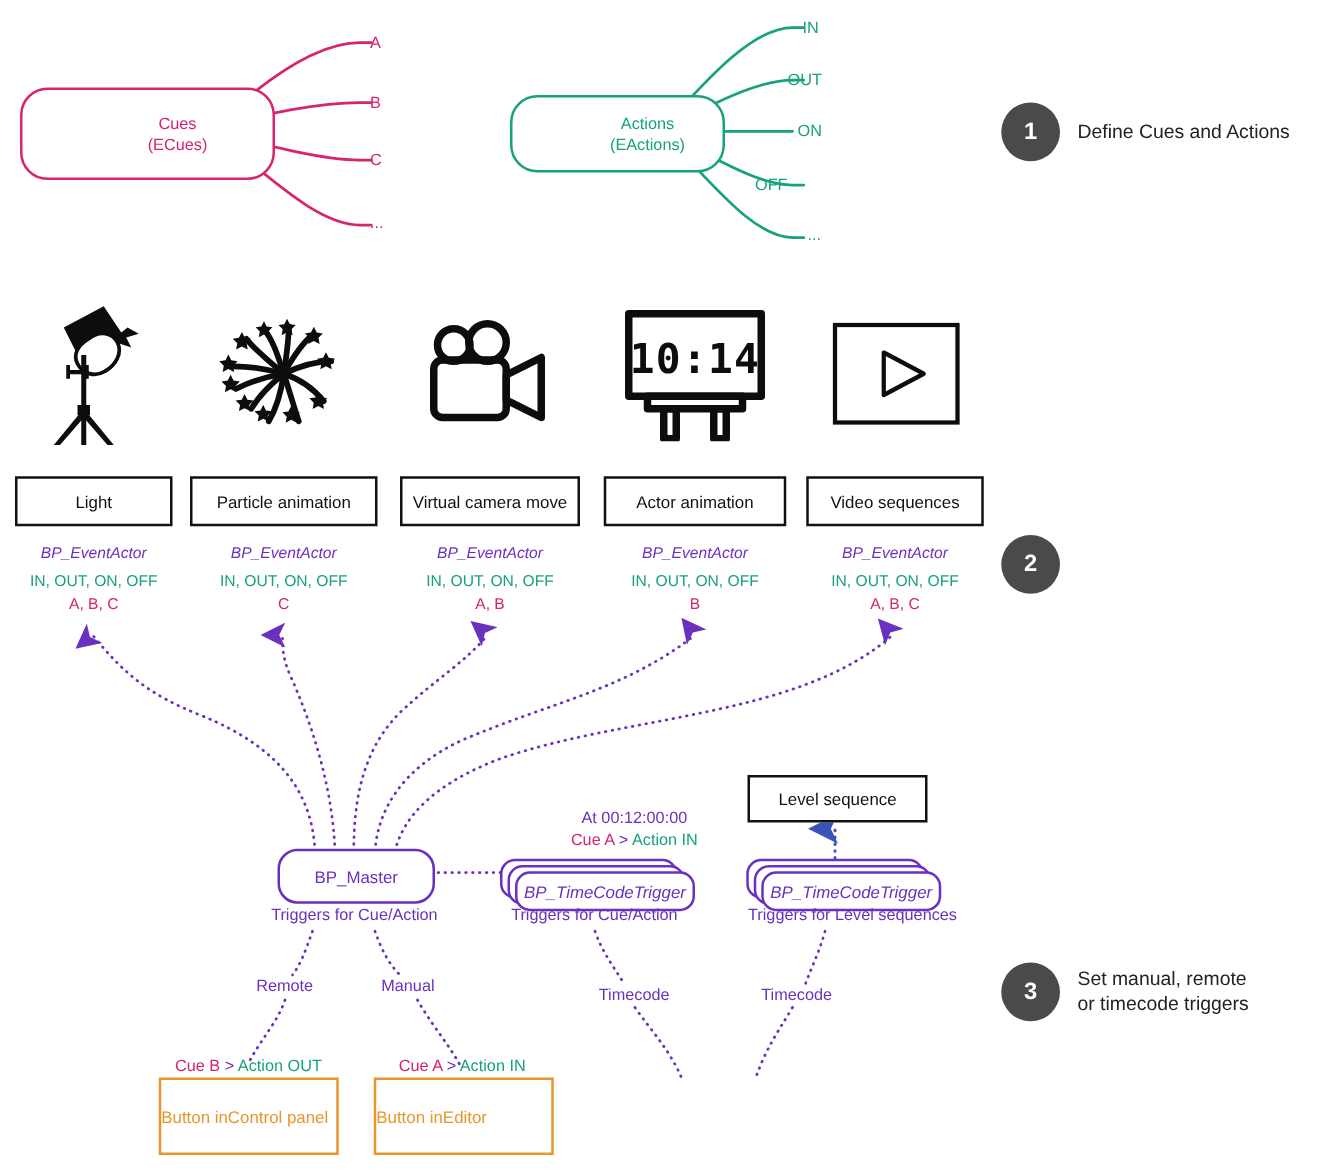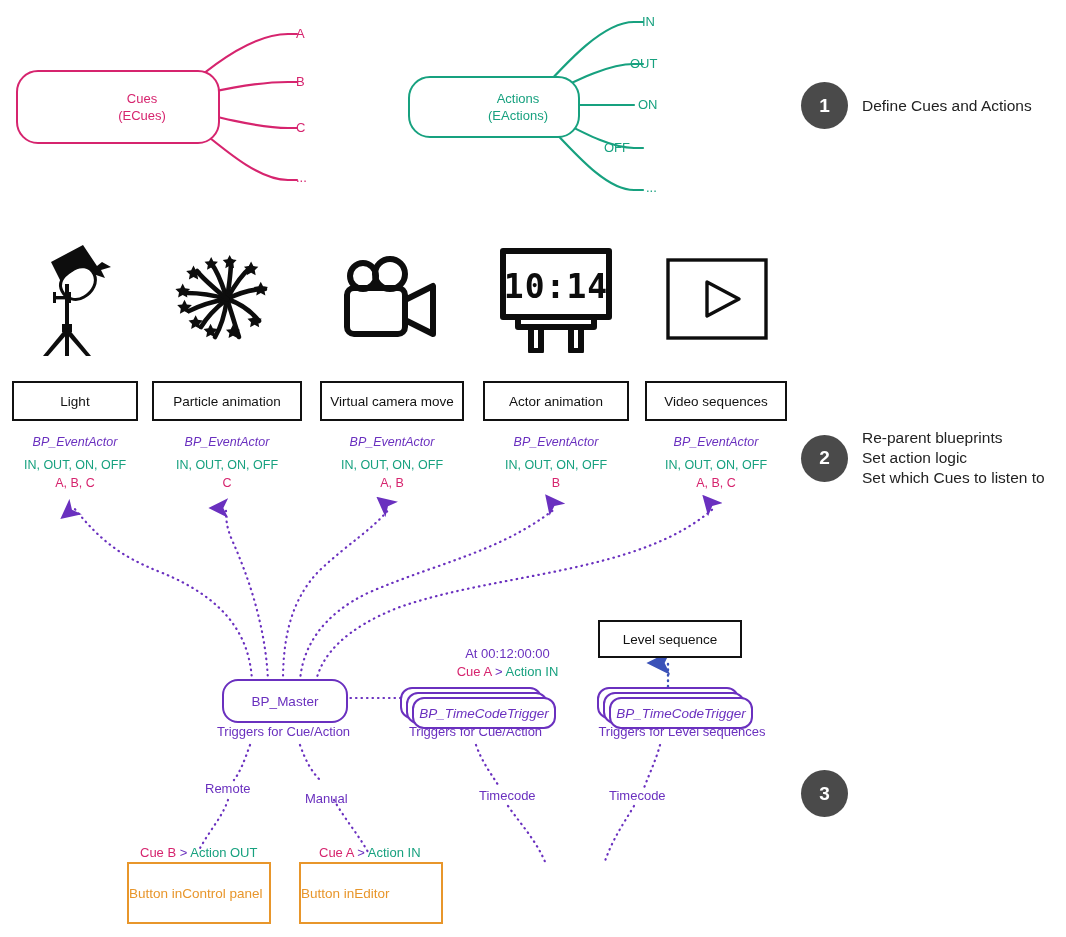--- a/index.html
+++ b/index.html
@@ -182,26 +182,25 @@
   <div class="branch-label branch-act" style="left:638px;top:97px;">ON</div>
   <div class="branch-label branch-act" style="left:604px;top:140px;">OFF</div>
   <div class="branch-label branch-act" style="left:646px;top:180px;">...</div>
 
   <div class="step" style="left:801px;top:82px;">
     <div class="step-circle">1</div>
     <div class="step-text">Define Cues and Actions</div>
   </div>
   <div class="step" style="left:801px;top:428px;">
     <div class="step-circle">2</div>
-    <div class="step-text">Re-parent blueprints
-Set action logic
-Set which Cues to listen to</div>
   </div>
   <div class="step" style="left:801px;top:770px;">
     <div class="step-circle">3</div>
+    <div class="step-text">Set manual, remote
+or timecode triggers</div>
   </div>
 
   <div class="icon-cell" style="left:12px;top:236px;width:126px;height:126px;">
 
     <svg width="96" height="118" viewBox="0 0 96 118">
       <g fill="#0d0d0d">
         <path d="M24 22 L56 5 L70 26 L75 22 L84 27 L74 30 L78 38 L69 35 L64 44 L54 33 L36 46 Z"></path>
         <path d="M44 31 C53 24 63 26 67 34 C71 42 66 52 57 57 C49 62 39 59 35 51 C31 43 36 36 44 31 Z" fill="#fff"></path>
         <path d="M44 31 C53 24 63 26 67 34 C71 42 66 52 57 57 C49 62 39 59 35 51 C31 43 36 36 44 31 Z" fill="none" stroke="#0d0d0d" stroke-width="3"></path>
         <rect x="38" y="44" width="4" height="72"></rect>
@@ -343,21 +342,21 @@
   <div class="pstack" style="left:597px;top:687px;width:150px;height:44px;">
     <div class="sheet" style="left:0;top:0;width:138px;height:28px;"></div>
     <div class="sheet" style="left:6px;top:5px;width:138px;height:28px;"></div>
     <div class="pnode" style="left:12px;top:10px;width:140px;height:28px;">
       <span>BP_TimeCodeTrigger</span>
     </div>
   </div>
   <div class="pcaption" style="left:576px;top:724px;width:212px;">Triggers for Level sequences</div>
 
   <div class="trigger-word" style="left:205px;top:781px;">Remote</div>
-  <div class="trigger-word" style="left:305px;top:781px;margin-top:10px;">Manual</div>
+  <div class="trigger-word" style="left:305px;top:781px;">Manual</div>
   <div class="trigger-word" style="left:479px;top:788px;">Timecode</div>
   <div class="trigger-word" style="left:609px;top:788px;">Timecode</div>
 
   <div class="ocue" style="left:140px;top:845px;">
     <span class="c">Cue B</span>
     <span class="gt">&gt;</span>
     <span class="a">Action OUT</span>
   </div>
   <div class="obox" style="left:127px;top:862px;width:140px;height:58px;">
     <span>Button in</span>

